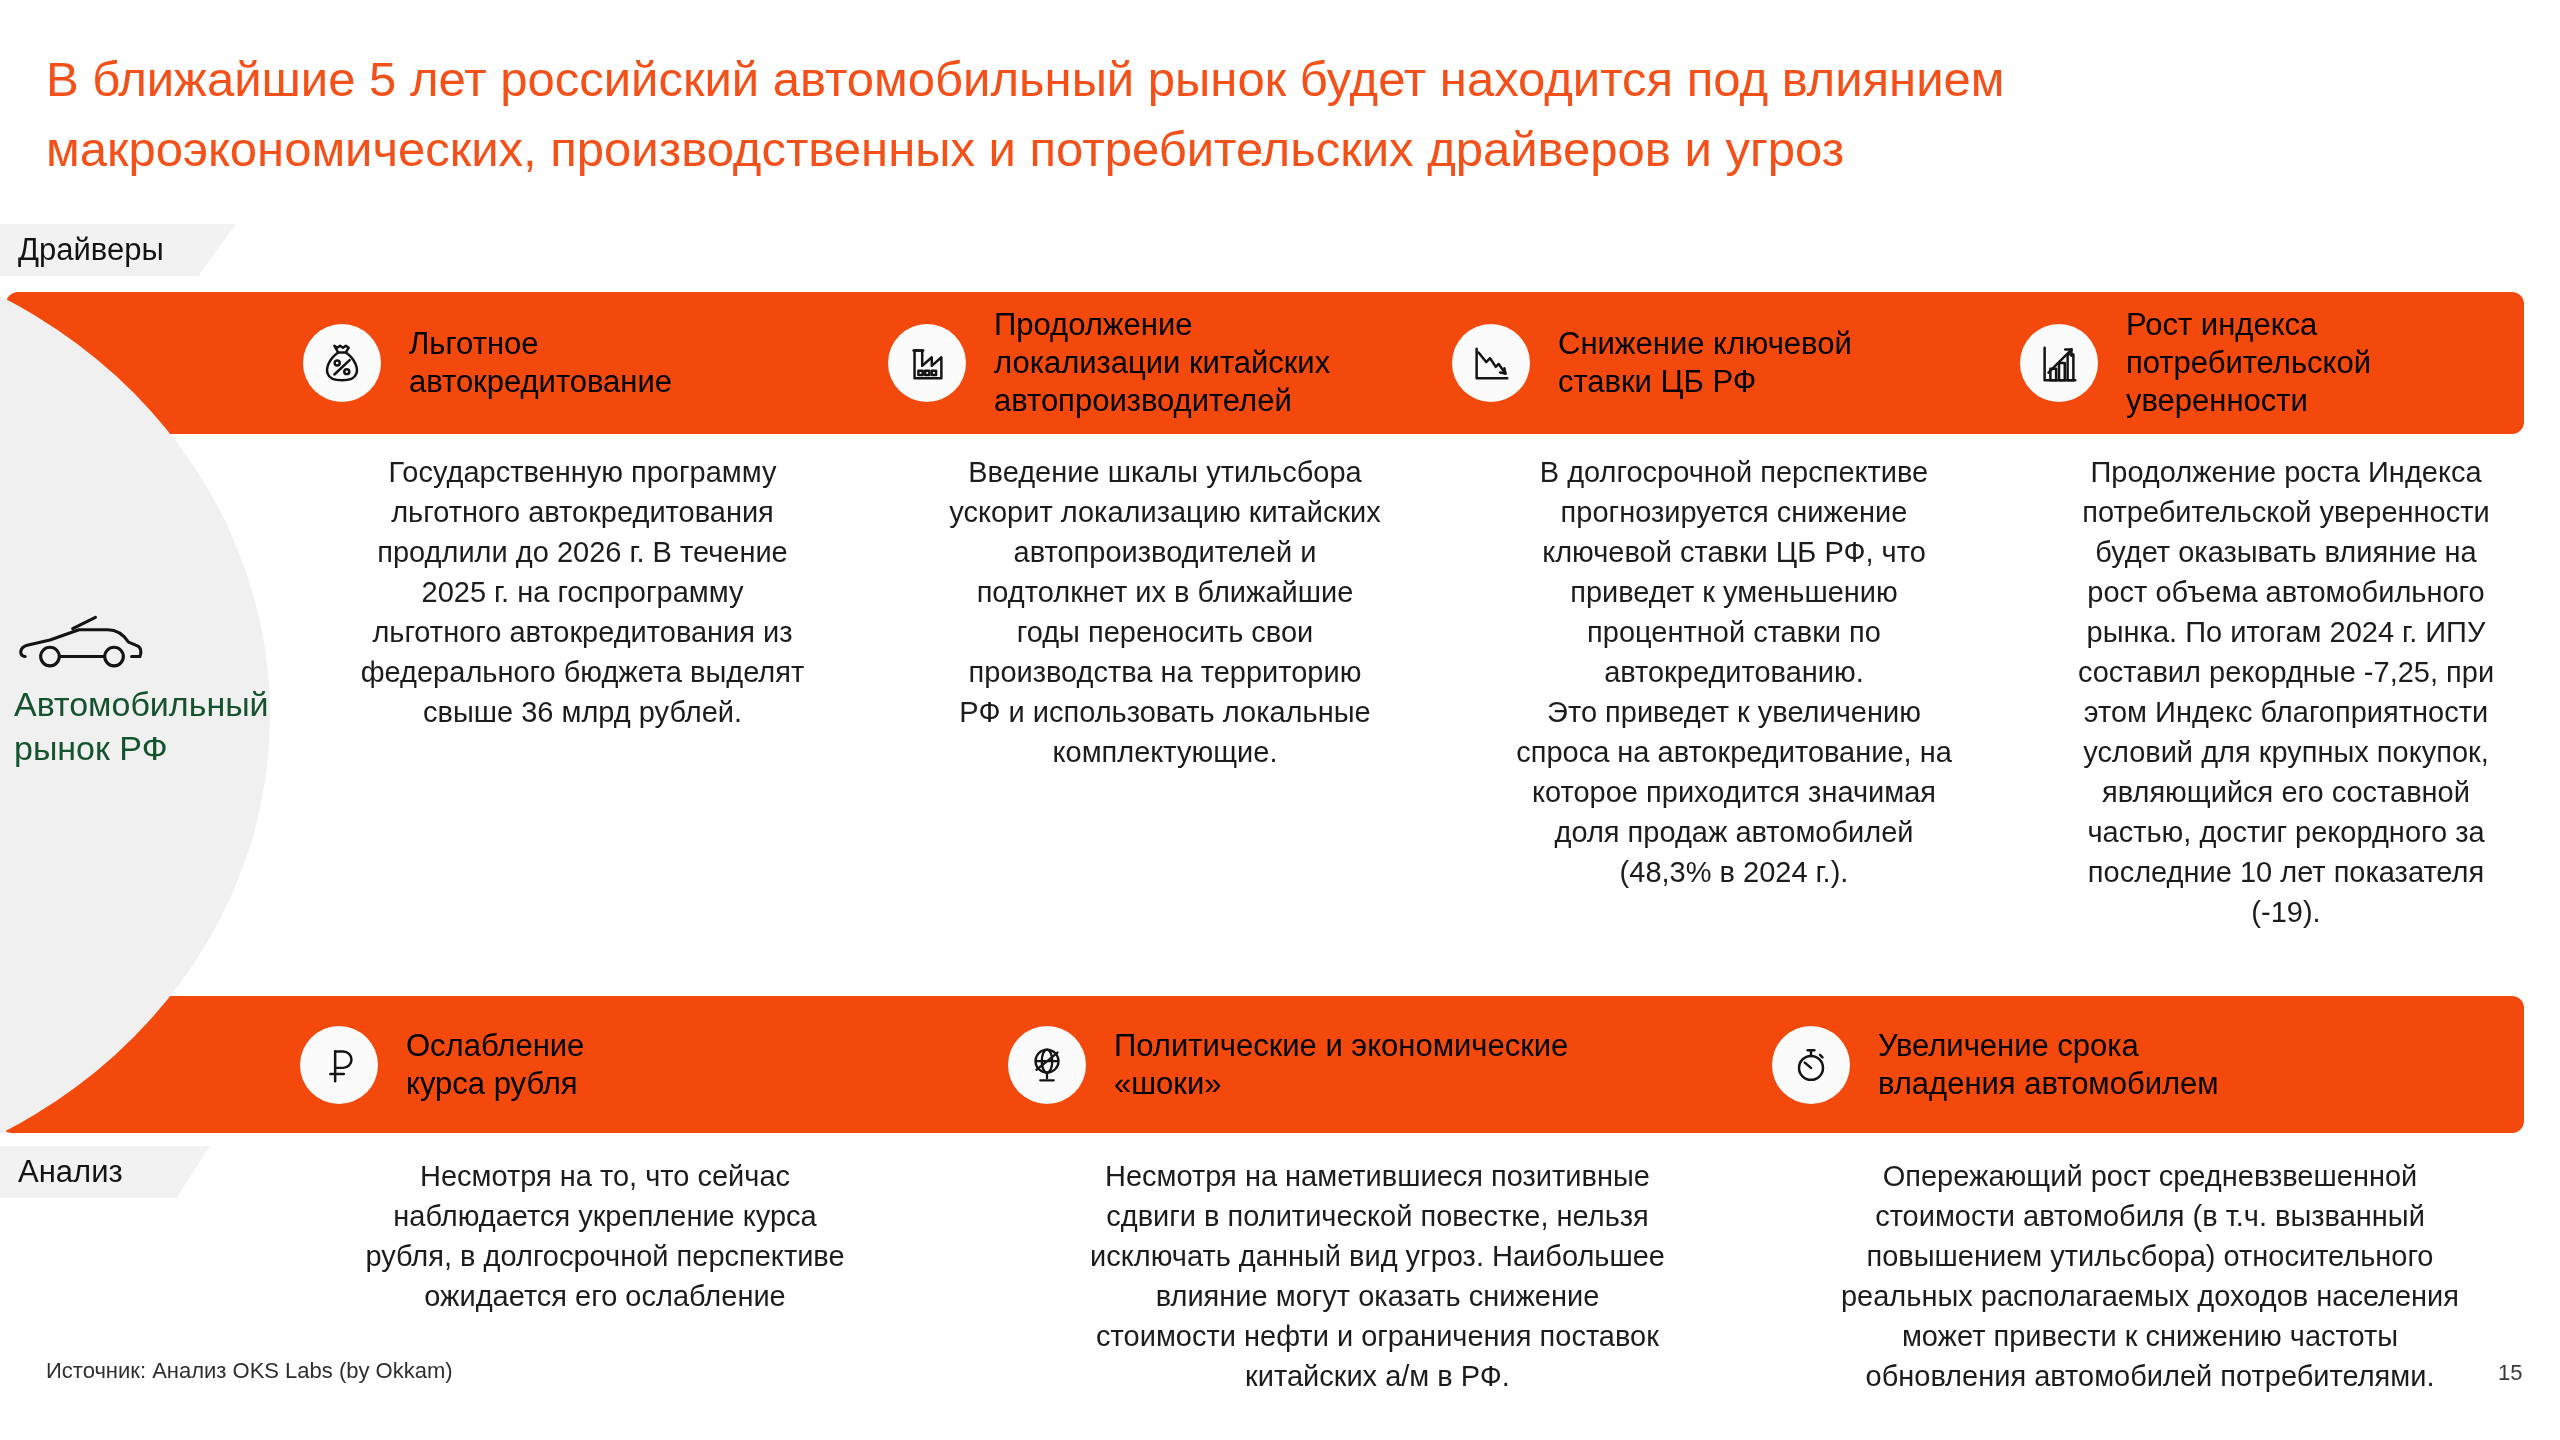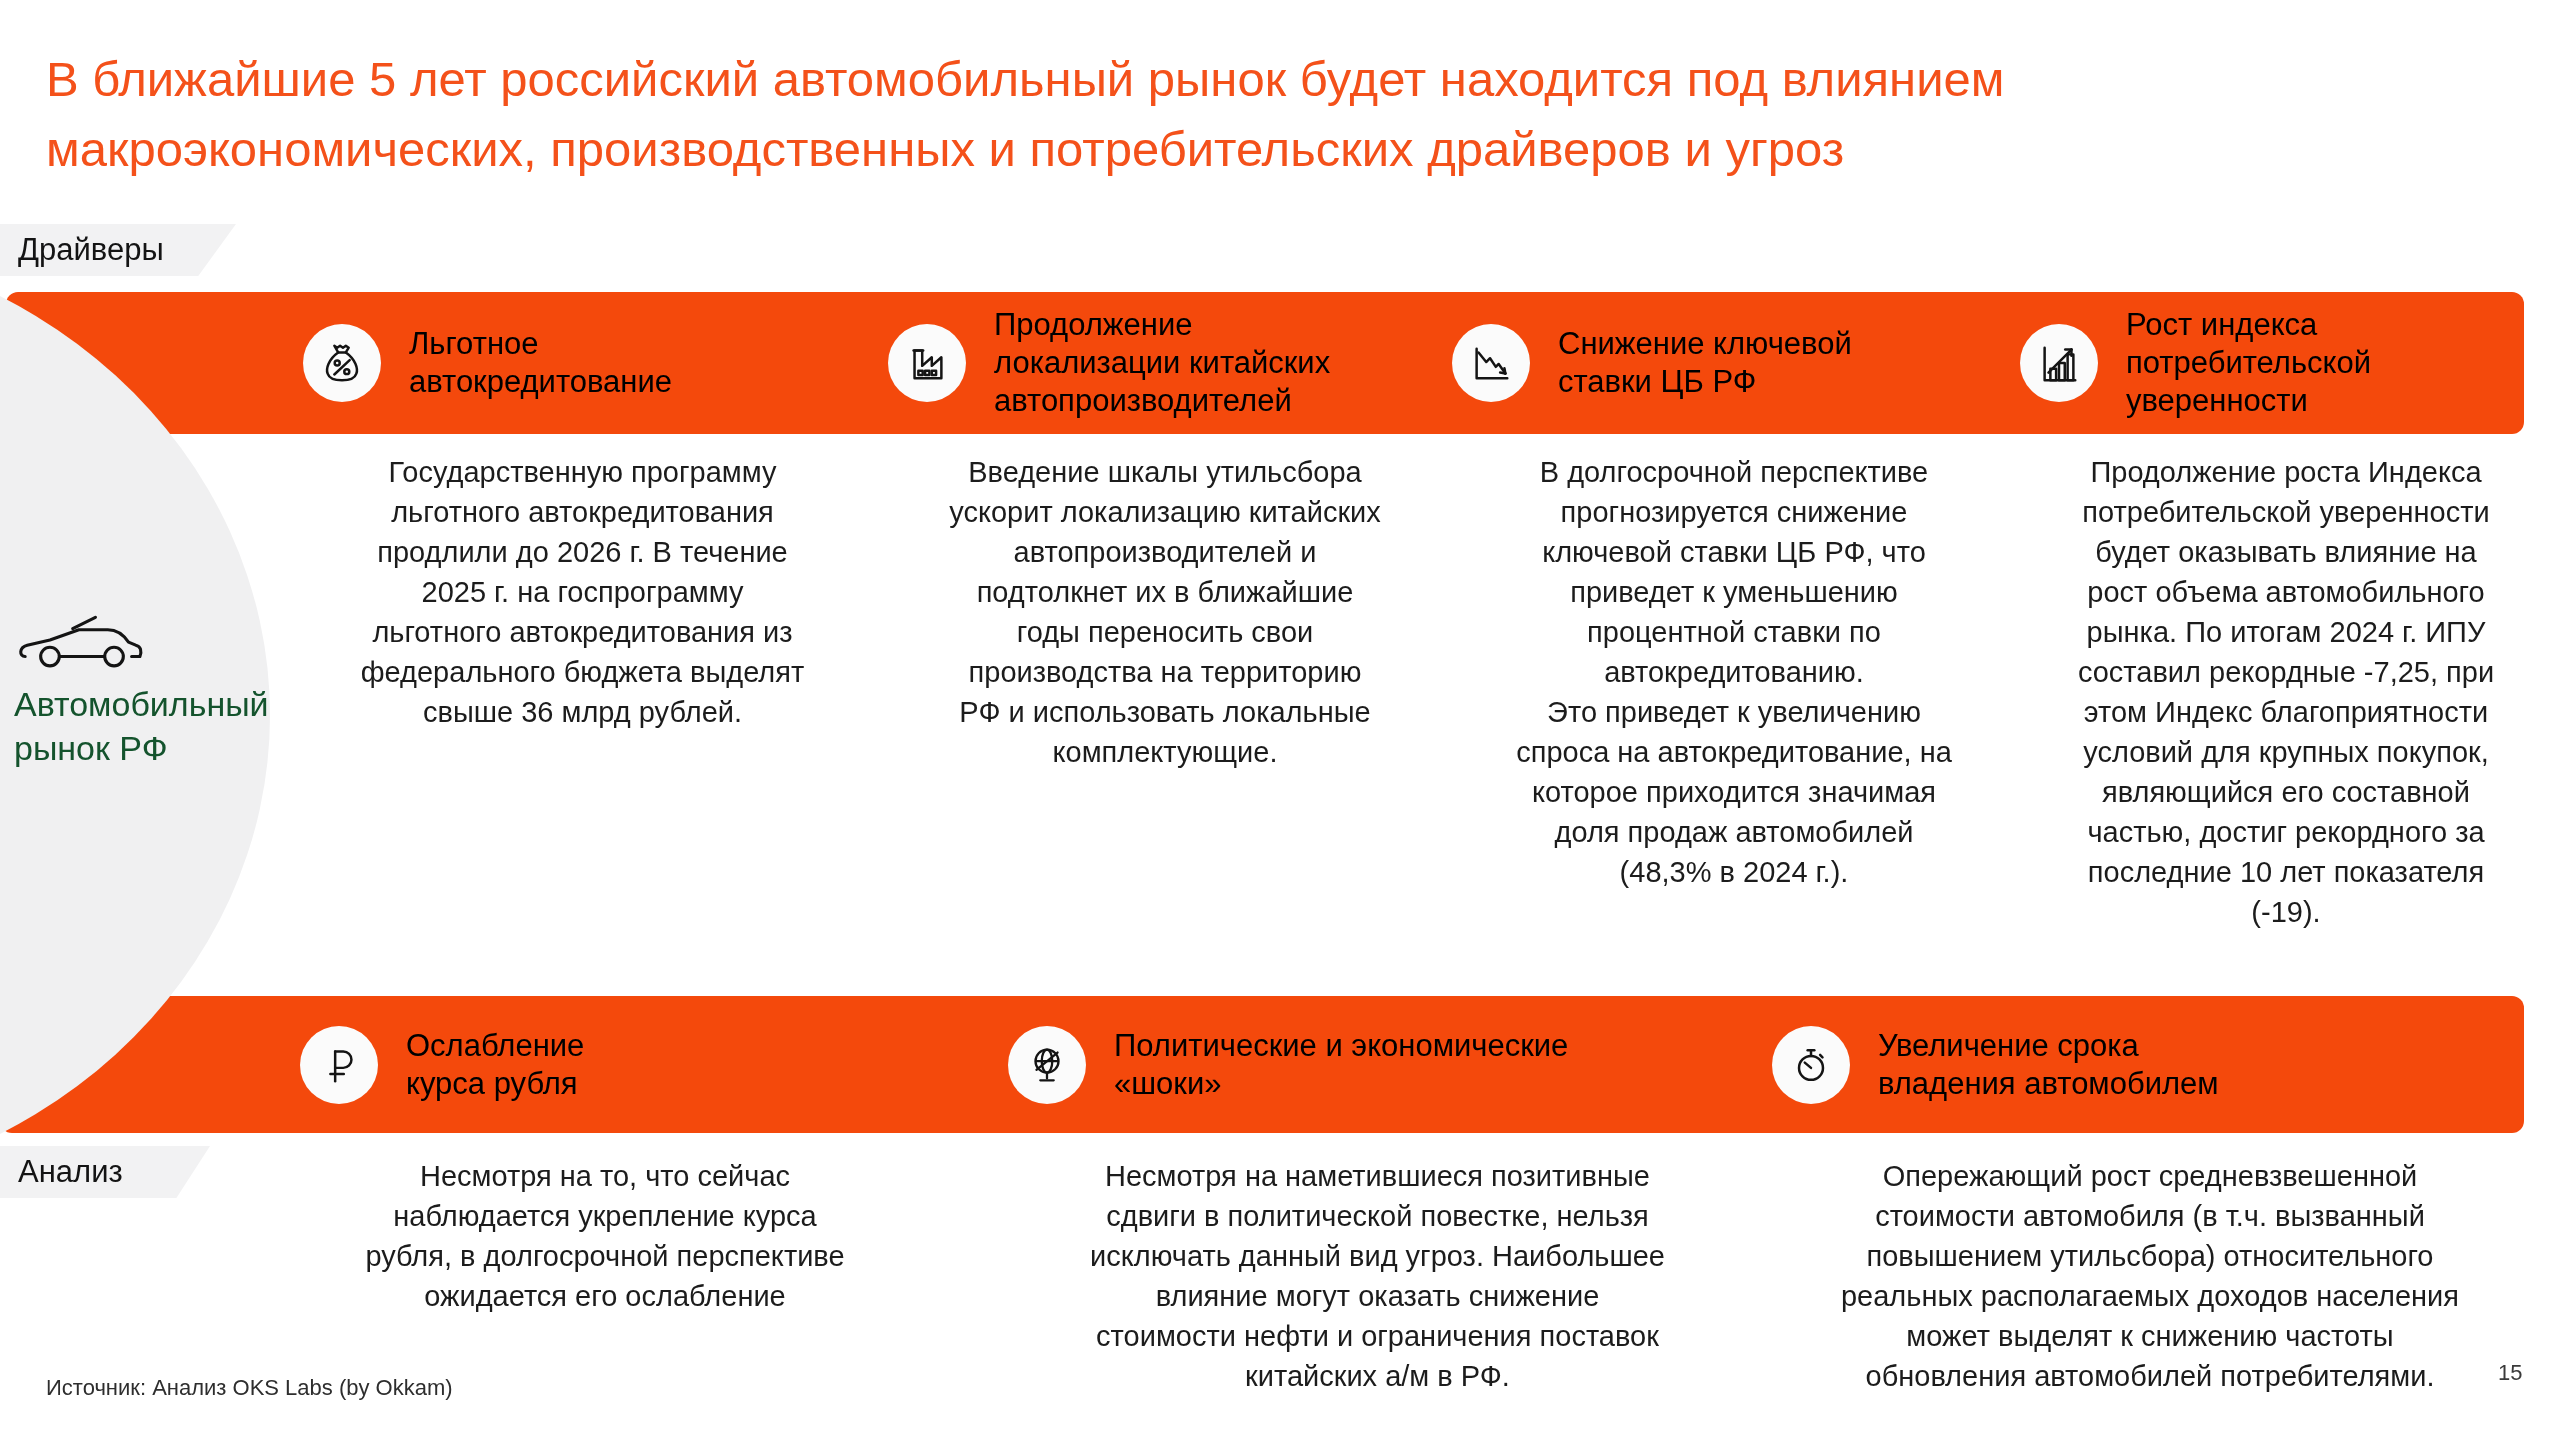--- a/index.html
+++ b/index.html
@@ -47,21 +47,21 @@
   .col-d3{left:1445px;width:578px;}
   .col-d4{left:2012px;width:548px;}
   .col-t1{left:295px;width:620px;}
   .col-t2{left:1005px;width:745px;}
   .col-t3{left:1770px;width:760px;}
   .left-panel-label{
     position:absolute;left:14px;top:682px;font-size:34px;line-height:44px;
     color:#14532d;white-space:pre-line;
   }
   .car-wrap{position:absolute;left:14px;top:608px;}
-  .source-note{position:absolute;left:46px;top:1358px;font-size:22px;color:#2e2e2e;margin-top:17px;}
+  .source-note{position:absolute;left:46px;top:1358px;font-size:22px;color:#2e2e2e;}
   .page-number{position:absolute;left:2498px;top:1360px;font-size:22px;color:#3a3a3a;}
 </style>
 </head>
 <body>
 
 <div class="slide" style="--accent: #F4490C; --title: #F4511A; --blob-gray: #F0F0F1; --label-gray: #F2F2F3;">
 
   <div class="title">В ближайшие 5 лет российский автомобильный рынок будет находится под влиянием
 макроэкономических, производственных и потребительских драйверов и угроз</div>
 
@@ -235,19 +235,19 @@
   <div class="body-col thr-body col-t2">Несмотря на наметившиеся позитивные
 сдвиги в политической повестке, нельзя
 исключать данный вид угроз. Наибольшее
 влияние могут оказать снижение
 стоимости нефти и ограничения поставок
 китайских а/м в РФ.</div>
   <div class="body-col thr-body col-t3">Опережающий рост средневзвешенной
 стоимости автомобиля (в т.ч. вызванный
 повышением утильсбора) относительного
 реальных располагаемых доходов населения
-может выделят к снижению частоты
+может привести к снижению частоты
 обновления автомобилей потребителями.</div>
 
   <div class="source-note">Источник: Анализ OKS Labs (by Okkam)</div>
   <div class="page-number">15</div>
 
 </div>
 
 </body></html>

